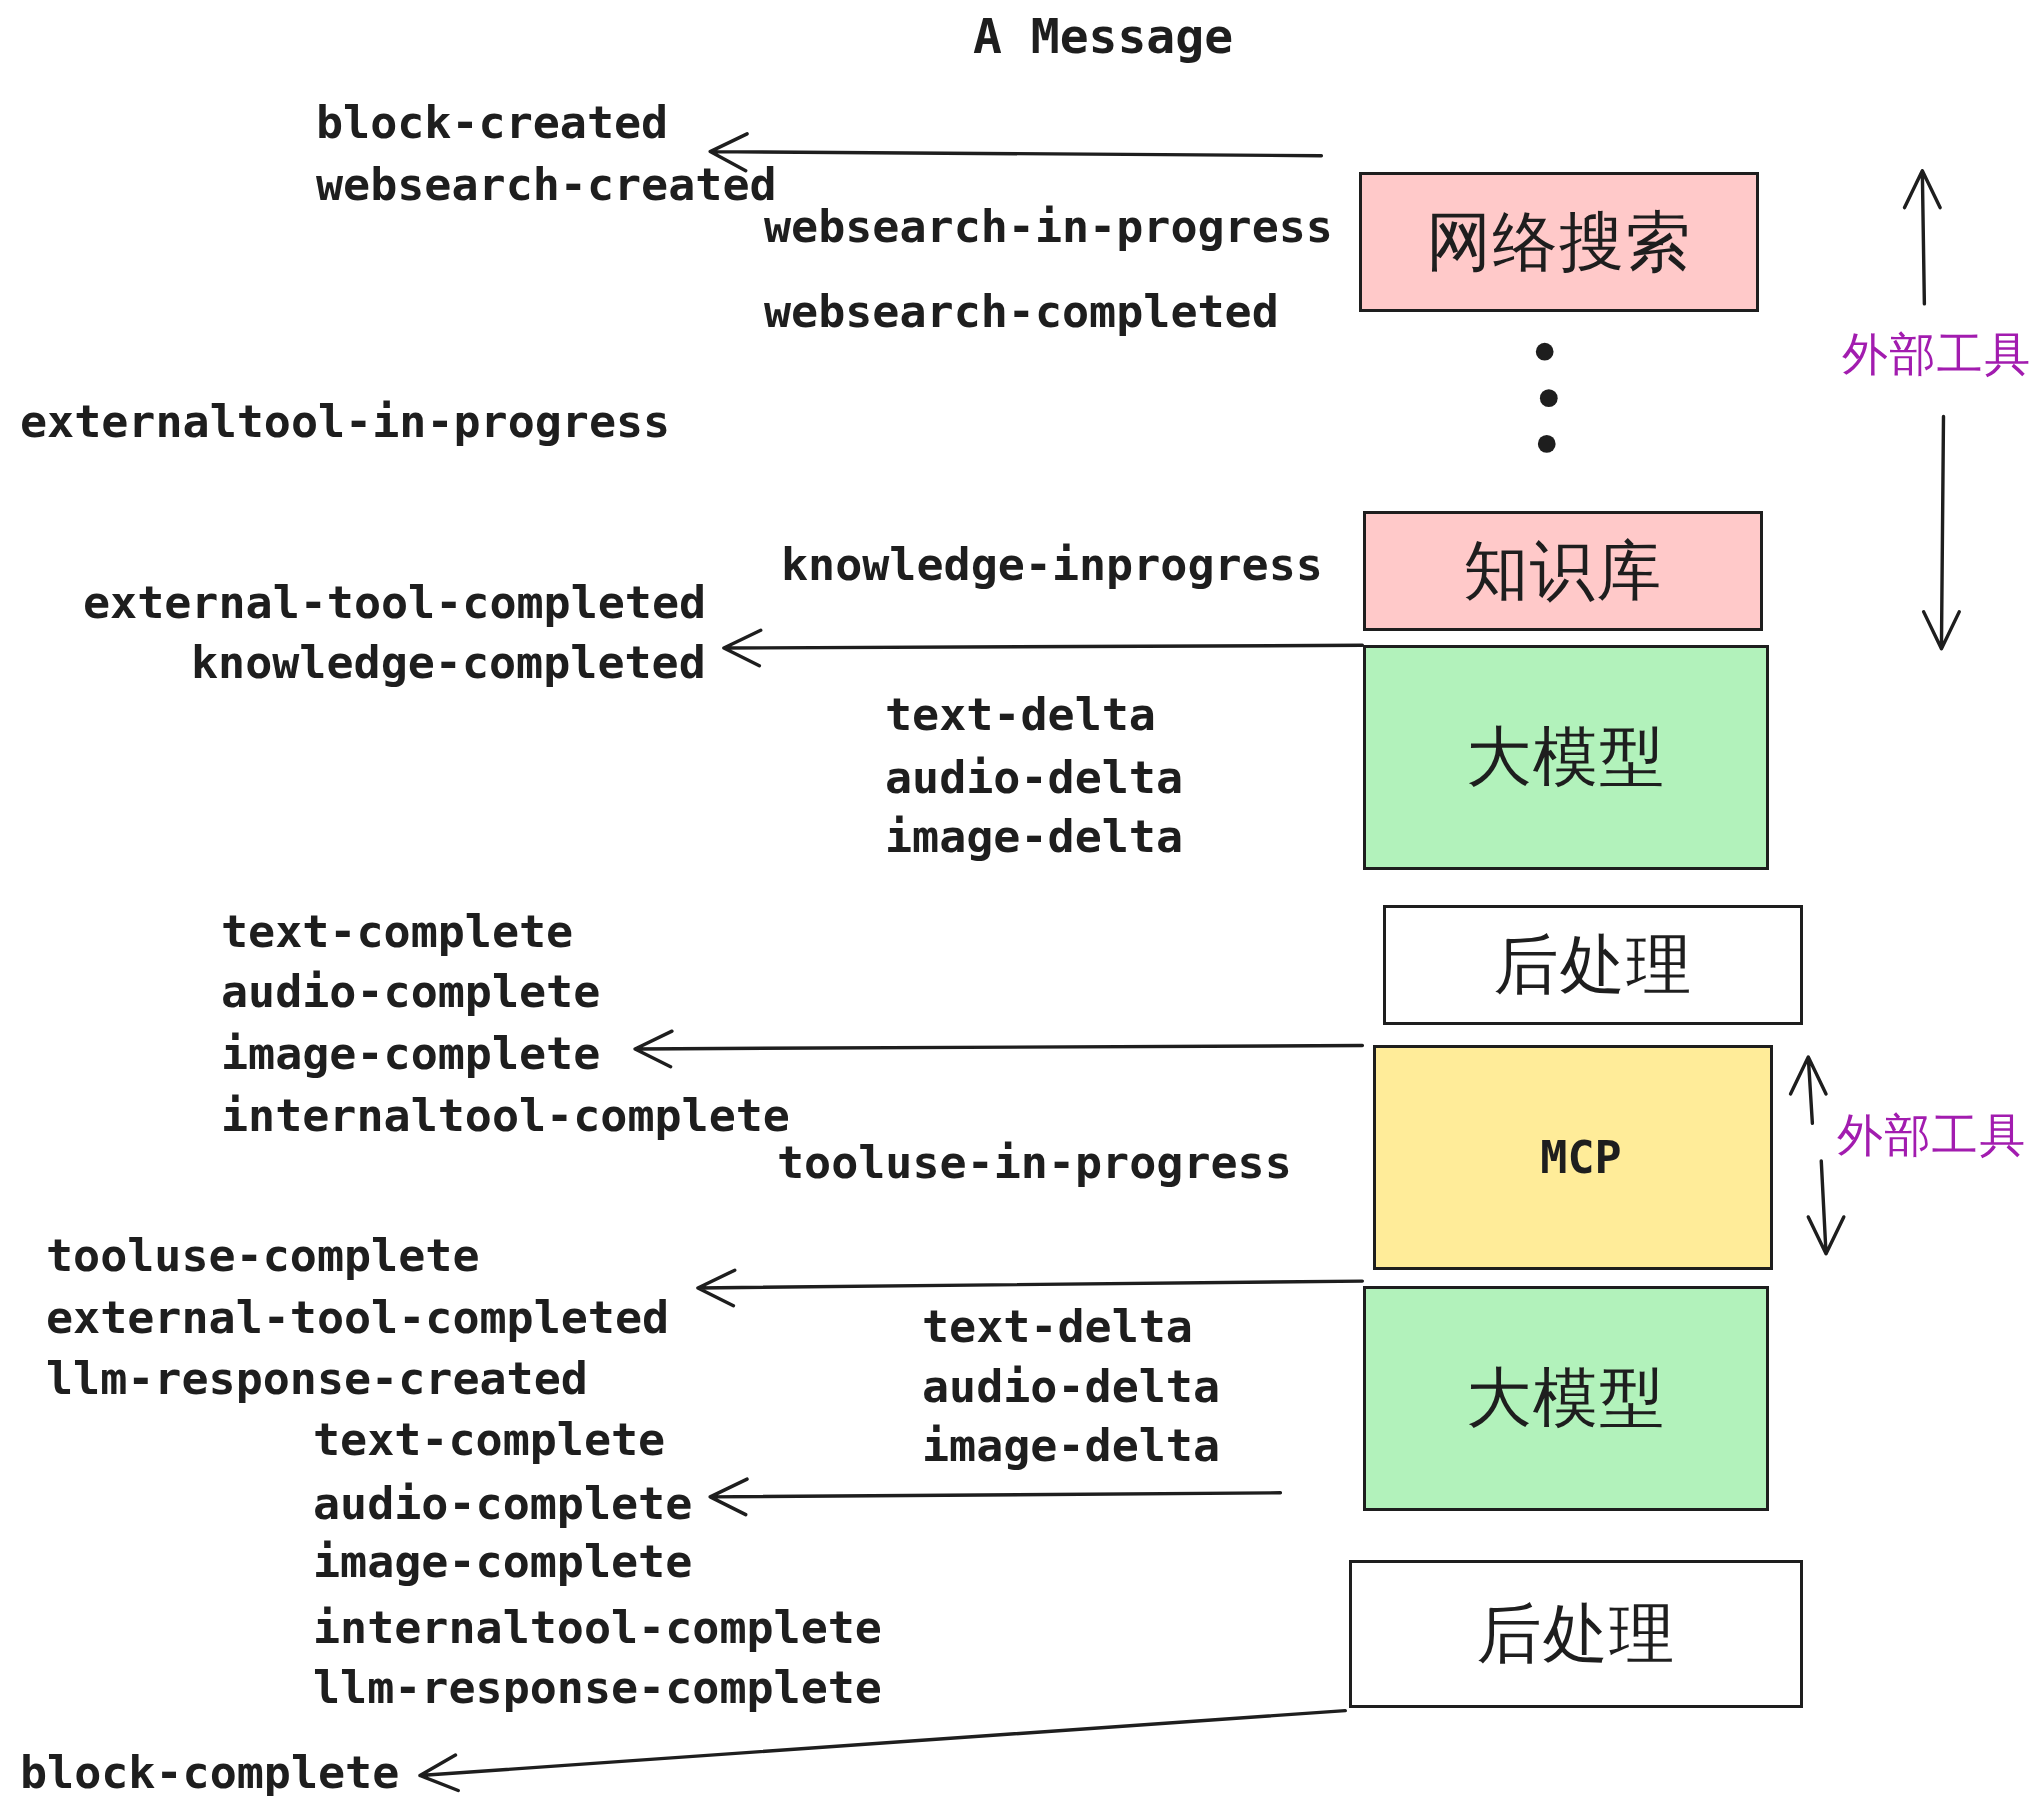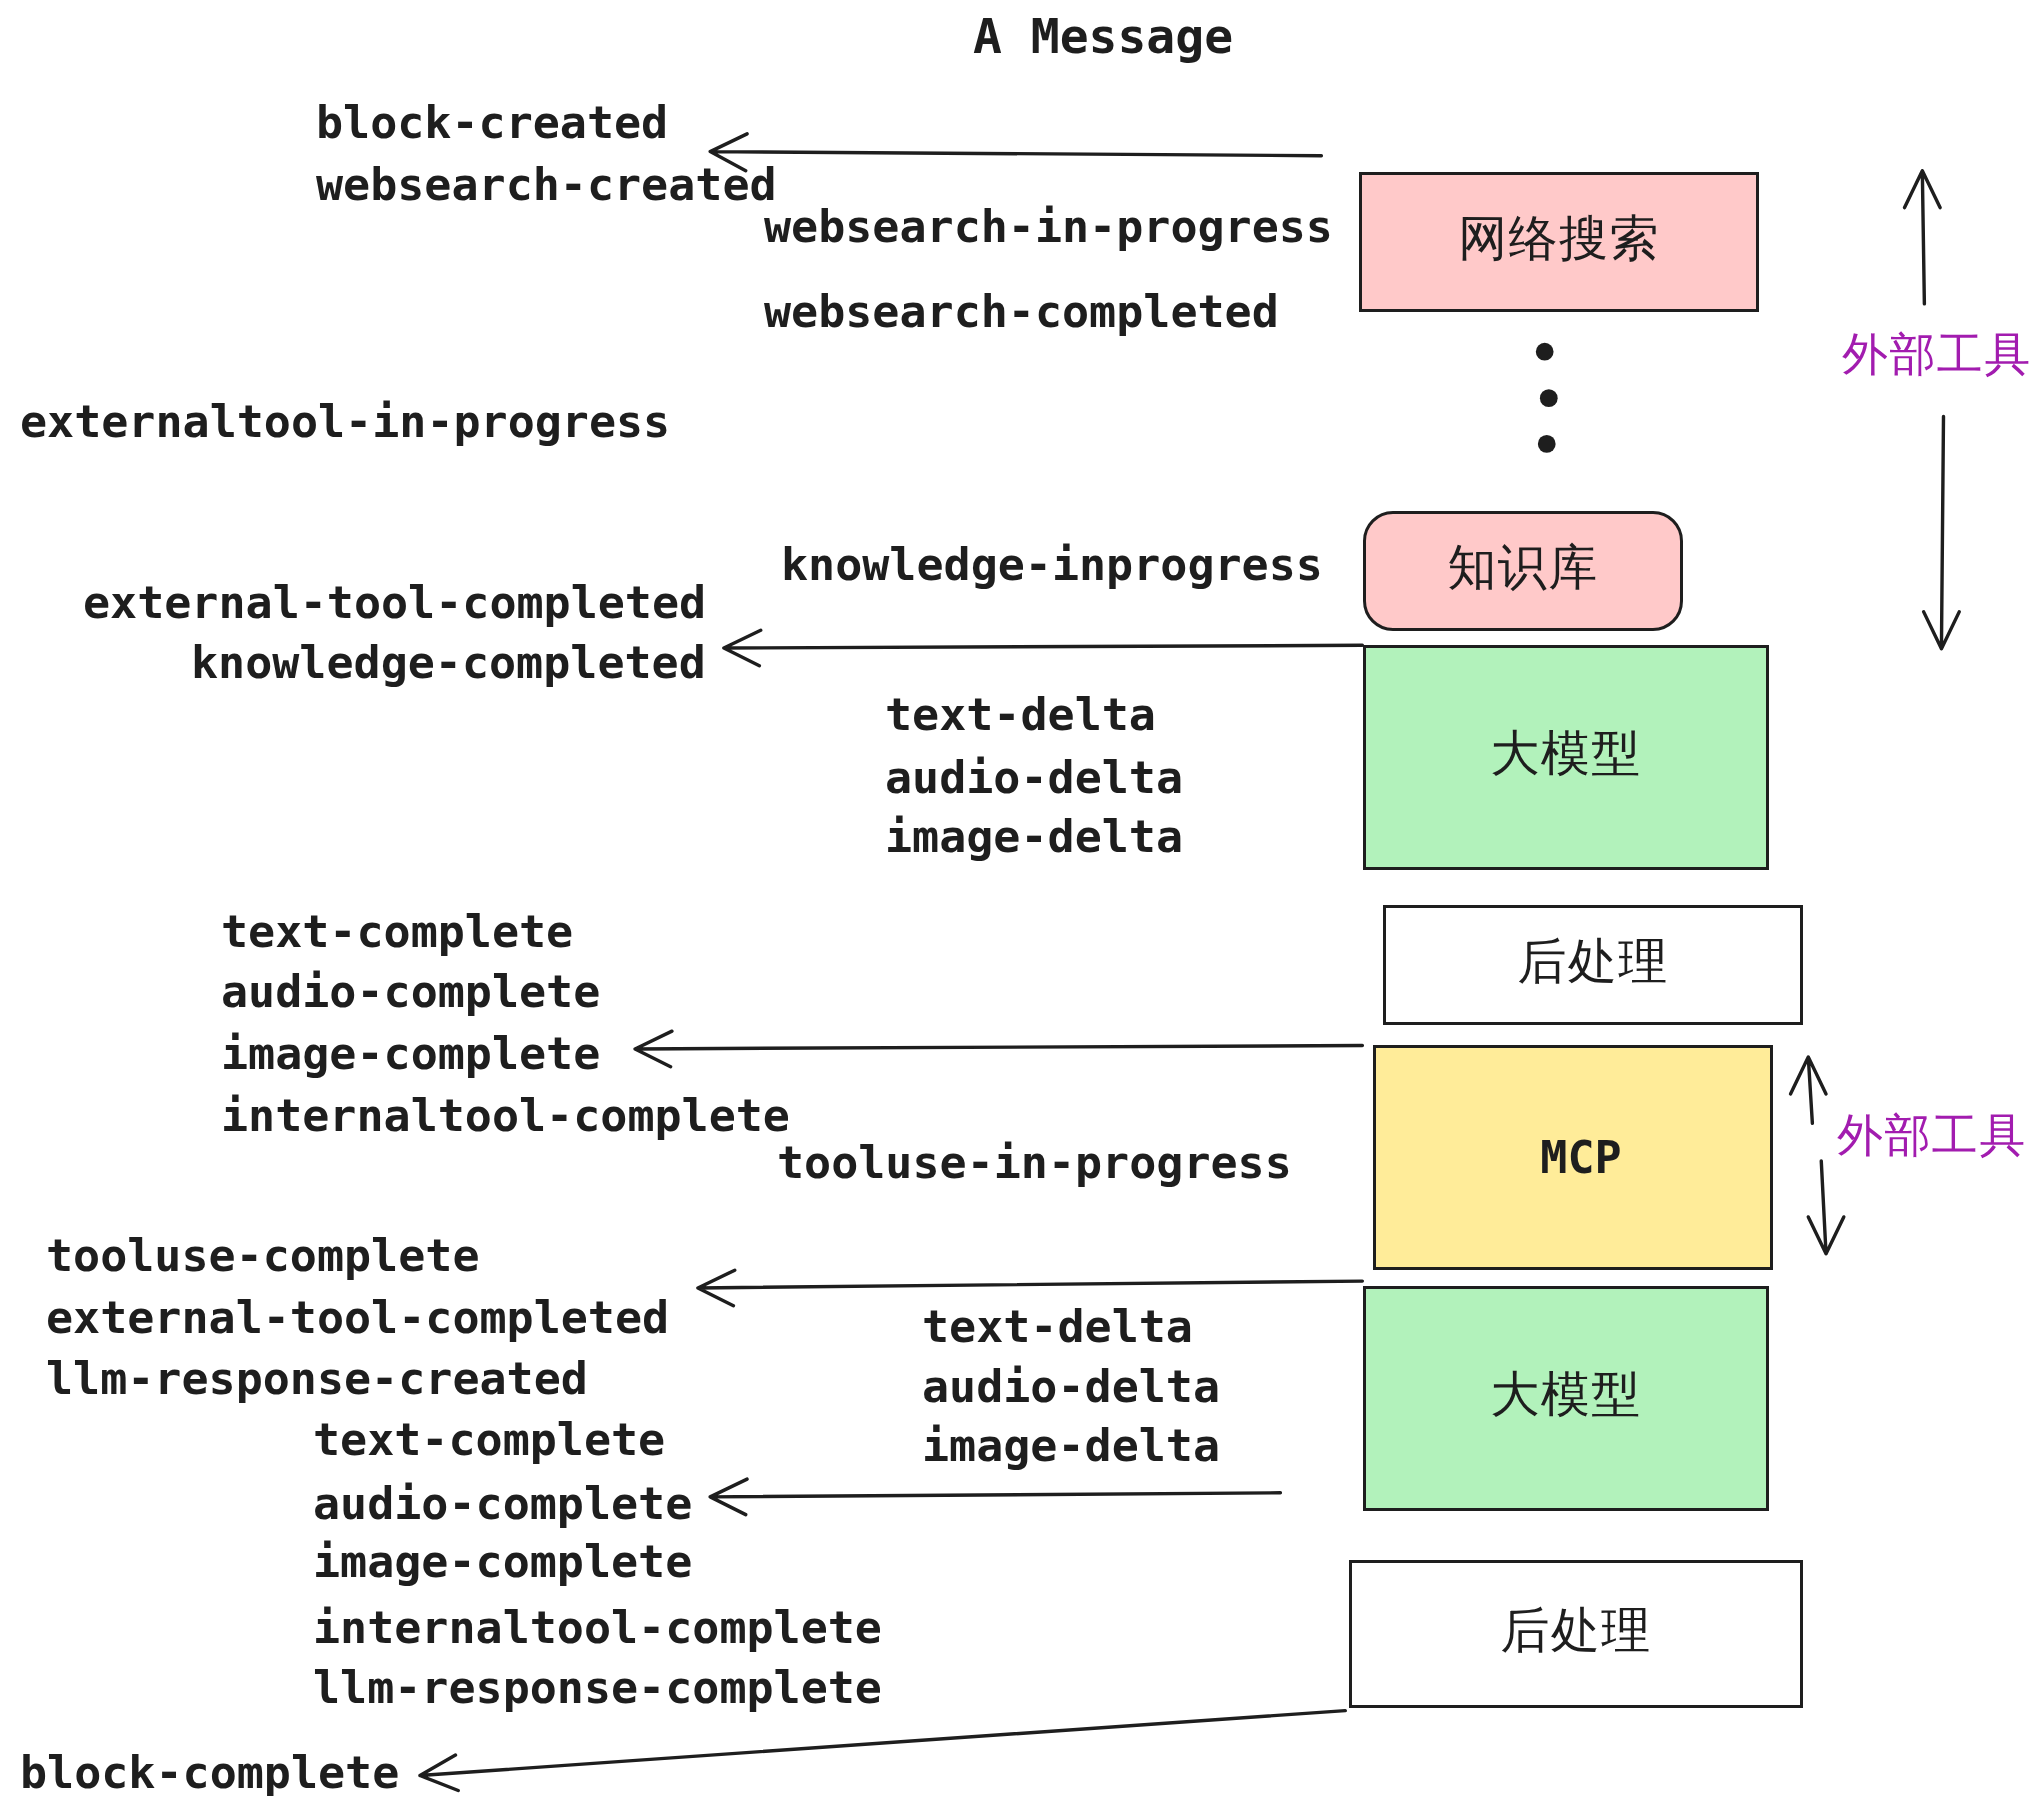--- a/index.html
+++ b/index.html
@@ -27,22 +27,22 @@
     text-align:center;
   }
   .node{
     position:absolute;
     border:3.4px solid #1e1e1e;
     display:flex;align-items:center;justify-content:center;
     box-sizing:border-box;
     background:#ffffff;
   }
   .node .cjk{
-    font-family:Liberation Mono, monospace;
-    font-size:49px;line-height:1;letter-spacing:1.4px;
+    font-family:Liberation Serif, serif;
+    font-size:65px;line-height:1;letter-spacing:1.4px;
     color:#1e1e1e;white-space:nowrap;
   }
   .node .mono{
     font-family:"DejaVu Sans Mono","Liberation Mono",monospace;
     font-size:45px;font-weight:bold;line-height:1;
     color:#1e1e1e;white-space:nowrap;margin-left:16px;
   }
   .side-note{
     position:absolute;
     font-family:Liberation Sans, sans-serif;
@@ -82,21 +82,21 @@
 <div class="lbl" style="left:313px;top:1657px">llm-response-complete</div>
 <div class="lbl" style="left:20px;top:1742px">block-complete</div>
 
 <div class="lbl" style="left:922px;top:1296px">text-delta</div>
 <div class="lbl" style="left:922px;top:1356px">audio-delta</div>
 <div class="lbl" style="left:922px;top:1415px">image-delta</div>
 
 <div class="node" style="left: 1359px; top: 172px; width: 400px; height: 140px; background: rgb(255, 201, 201);">
   <span class="cjk">网络搜索</span>
 </div>
-<div class="node" style="left: 1363px; top: 511px; width: 320px; height: 120px; background: rgb(255, 201, 201); border-radius: 30px;">
+<div class="node" style="left: 1363px; top: 511px; width: 400px; height: 120px; background: rgb(255, 201, 201);">
   <span class="cjk">知识库</span>
 </div>
 <div class="node" style="left: 1363px; top: 645px; width: 406px; height: 225px; background: rgb(178, 242, 187);">
   <span class="cjk">大模型</span>
 </div>
 <div class="node" style="left: 1383px; top: 905px; width: 420px; height: 120px; background: rgb(255, 255, 255);">
   <span class="cjk">后处理</span>
 </div>
 <div class="node" style="left: 1373px; top: 1045px; width: 400px; height: 225px; background: rgb(255, 236, 153);">
   <span class="mono">MCP</span>

